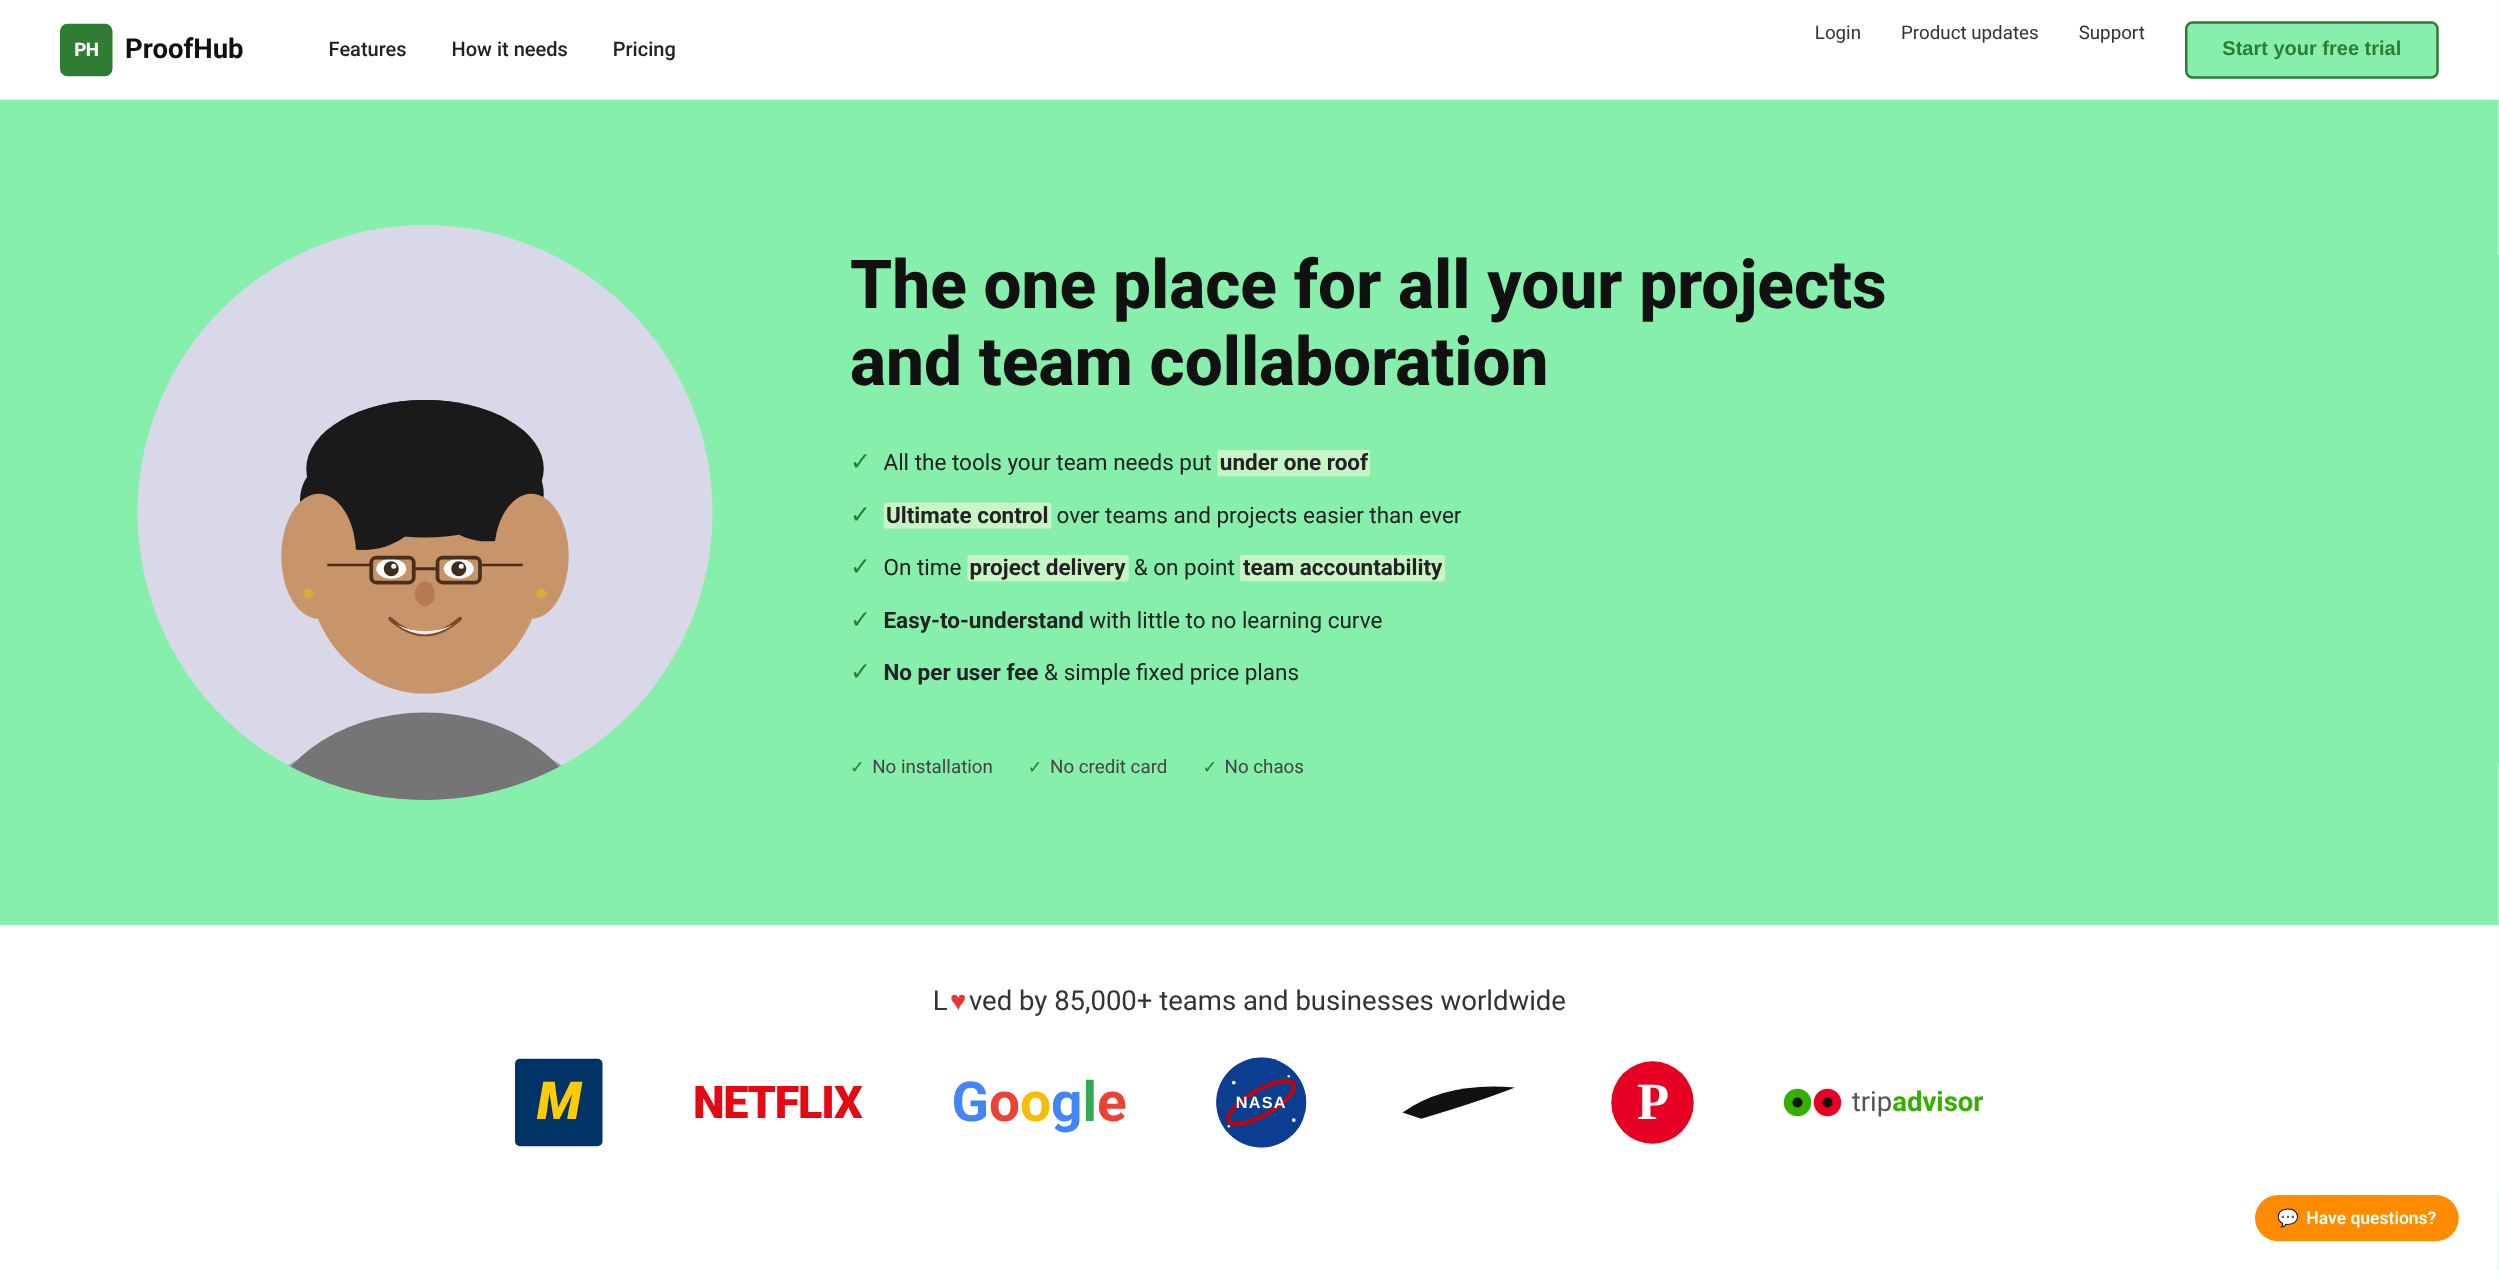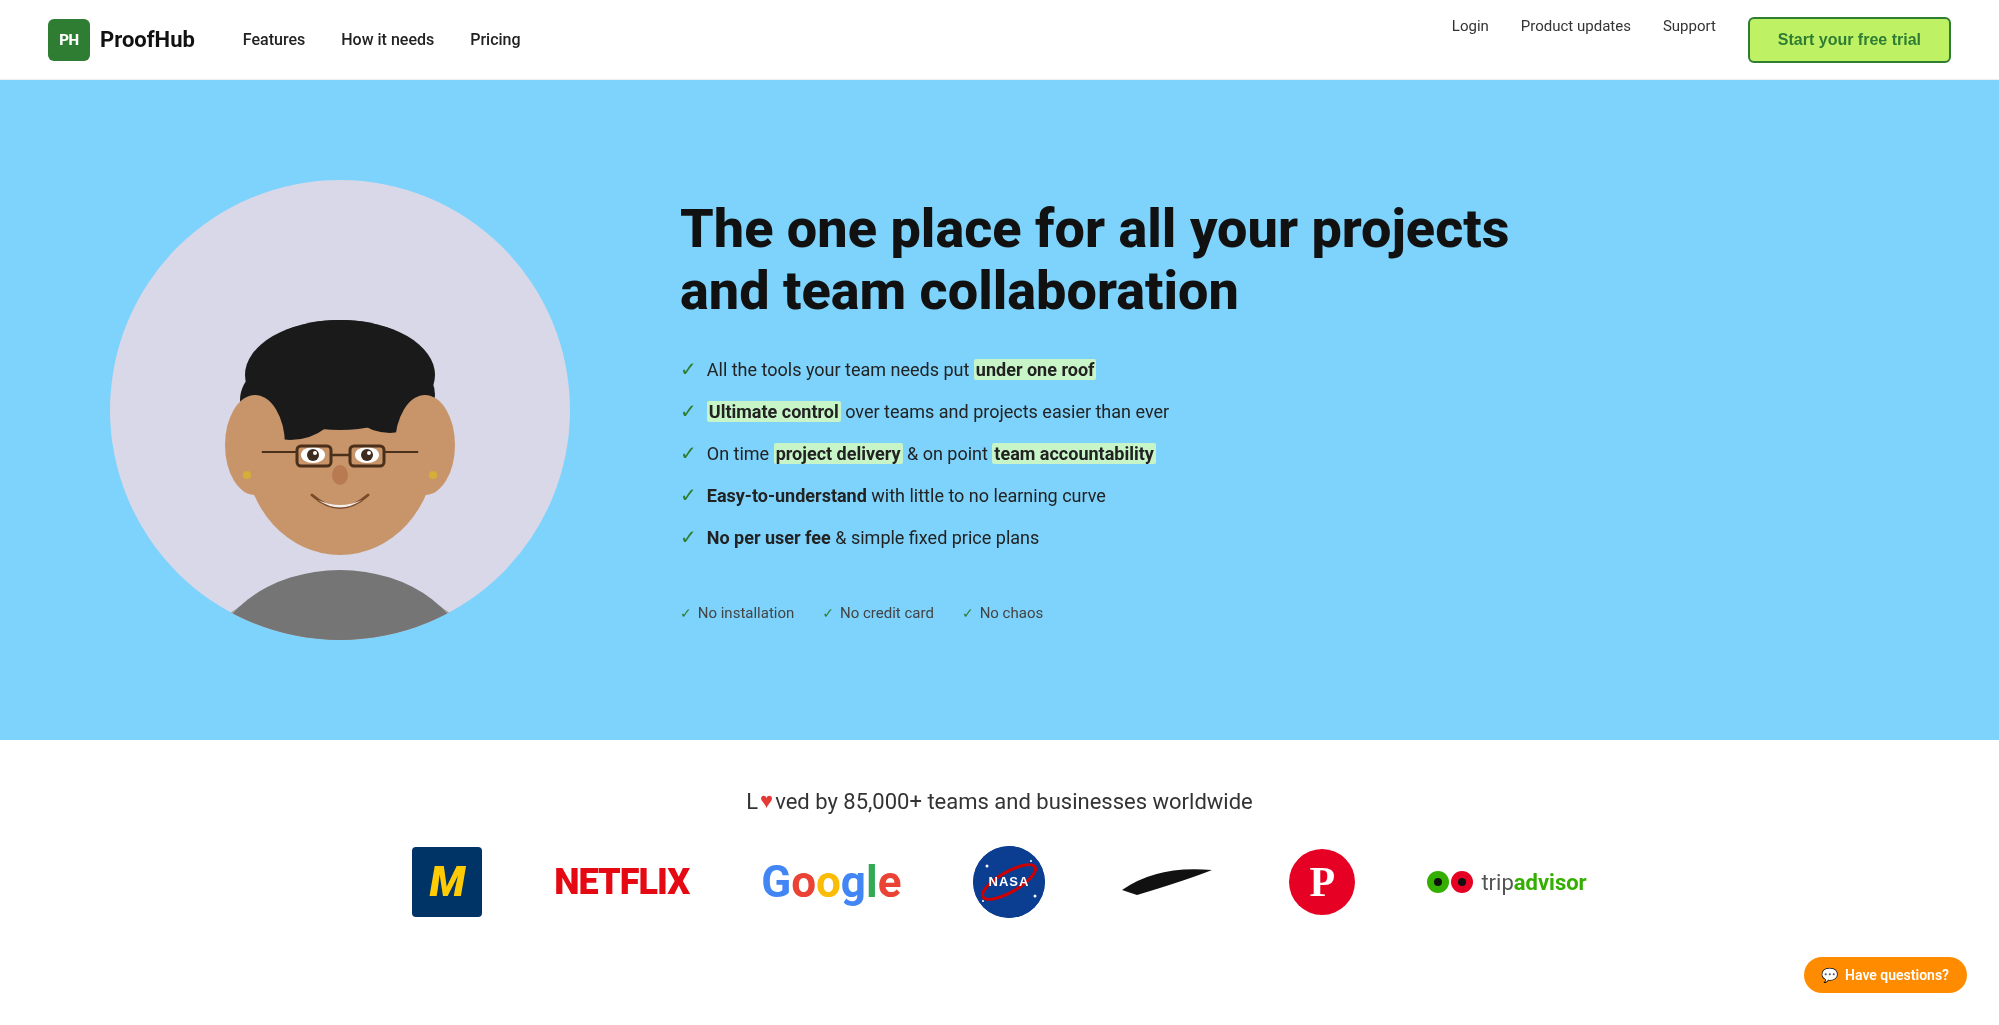--- a/index.html
+++ b/index.html
@@ -6,20 +6,21 @@
     body { font-family: -apple-system, BlinkMacSystemFont, 'Segoe UI', Roboto, sans-serif; background: #fff; width: 1999px; min-height: 1025px; overflow-x: hidden; }
 
     
     .navbar {
       display: flex;
       align-items: center;
       padding: 0 48px;
       height: 80px;
       border-bottom: 1px solid #eee;
       background: #fff;
+      gap: 20px;
     }
     .logo-area {
       display: flex;
       align-items: center;
       gap: 10px;
       margin-right: 48px;
     }
     .logo-icon {
       width: 42px; height: 42px;
       background: #2e7d32;
@@ -54,34 +55,34 @@
     }
     .nav-right a {
       text-decoration: none;
       color: #333;
       font-size: 15px;
     }
     .btn-trial {
       padding: 12px 28px;
       border: 2px solid #2e7d32;
       border-radius: 6px;
-      background: #bef264;
+      background: #86efac;
       color: #2e7d32;
       font-size: 16px;
       font-weight: 700;
       cursor: pointer;
       white-space: nowrap;
     }
 
     
     .hero {
       display: flex;
       align-items: center;
       padding: 60px 160px 60px 80px;
-      background: #7dd3fc;
+      background: #86efac;
       min-height: 660px;
       position: relative;
     }
     .hero-image-area {
       flex: 0 0 520px;
       display: flex;
       align-items: center;
       justify-content: center;
       margin-right: 80px;
     }

